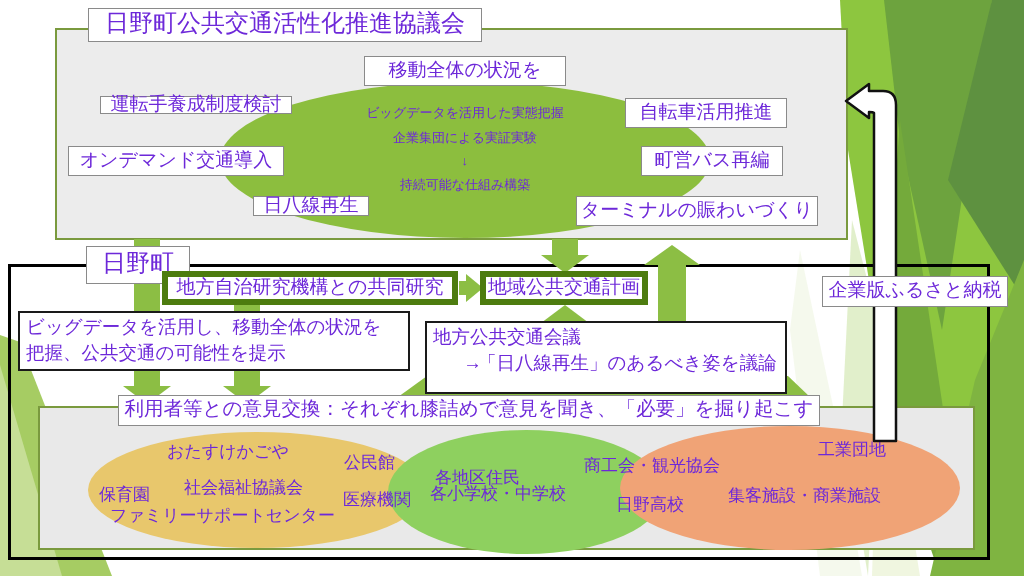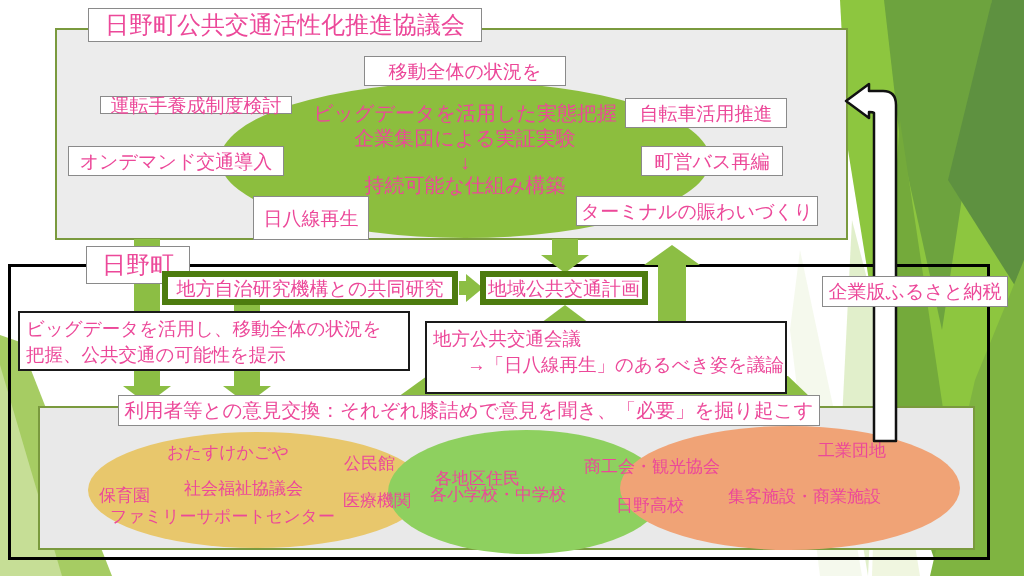--- a/index.html
+++ b/index.html
@@ -1,17 +1,17 @@
 <!DOCTYPE html>
 <html><head>
 <meta charset="utf-8">
 <style>
   html,body{margin:0;padding:0;background:#fff;}
   .stage{position:relative;width:1024px;height:576px;overflow:hidden;background:#fff;
-         font-family:Liberation Sans, sans-serif;color:#ec4899;}
+         font-family:Liberation Mono, monospace;color:#6d28d9;}
   .abs{position:absolute;}
   
   .graypanel{background:#ececec;border:2px solid #7a9a3e;box-sizing:border-box;}
   .hinobox{border:3px solid #000;box-sizing:border-box;background:transparent;}
   
   .lbl{background:#fff;border:1.5px solid #8a8a8a;box-sizing:border-box;
        display:flex;align-items:center;justify-content:center;
        font-size:19px;white-space:nowrap;line-height:1;}
   
   .wbox{background:#fff;border:6px solid #4d7c0f;box-sizing:border-box;
@@ -22,21 +22,21 @@
   
   .gbar{background:#8cbe44;}
   .ghead-down{width:0;height:0;border-left:24px solid transparent;
               border-right:24px solid transparent;border-top:18px solid #8cbe44;}
   .ghead-up{width:0;height:0;border-left:24px solid transparent;
             border-right:24px solid transparent;border-bottom:18px solid #8cbe44;}
   .ghead-right{width:0;height:0;border-top:14px solid transparent;
                border-bottom:14px solid transparent;border-left:17px solid #8cbe44;}
   
   .topellipse{background:#8cbe3e;border-radius:50%;}
-  .ellipse-text{text-align:center;font-size:20px;line-height:25px;}
+  .ellipse-text{text-align:center;font-size:13px;line-height:25px;}
   
   .ell{border-radius:50%;}
   .blabel{position:absolute;font-size:17px;white-space:nowrap;line-height:1;}
   .z0{z-index:0}.z1{z-index:1}.z2{z-index:2}.z3{z-index:3}.z4{z-index:4}.z5{z-index:5}
 </style>
 </head>
 <body>
 
 <div class="stage">
 
@@ -65,21 +65,21 @@
     <div>企業集団による実証実験</div>
     <div style="height:22px;line-height:22px;">↓</div>
     <div>持続可能な仕組み構築</div>
   </div>
 
   <div class="abs lbl z3" style="left:364px;top:56px;width:202px;height:30px;">移動全体の状況を</div>
   <div class="abs lbl z3" style="left:100px;top:96px;width:192px;height:18px;">運転手養成制度検討</div>
   <div class="abs lbl z3" style="left:625px;top:98px;width:162px;height:30px;">自転車活用推進</div>
   <div class="abs lbl z3" style="left:68px;top:146px;width:216px;height:30px;">オンデマンド交通導入</div>
   <div class="abs lbl z3" style="left:641px;top:146px;width:142px;height:30px;">町営バス再編</div>
-  <div class="abs lbl z3" style="left:253px;top:196px;width:116px;height:44px;">日八線再生</div>
+  <div class="abs lbl z3" style="left:253px;top:196px;width:116px;height:20px;">日八線再生</div>
   <div class="abs lbl z3" style="left:576px;top:196px;width:242px;height:30px;">ターミナルの賑わいづくり</div>
 
   <div class="abs gbar z2" style="left:134px;top:239px;width:26px;height:148px;"></div>
   <div class="abs ghead-down z2" style="left:123px;top:386px;"></div>
 
   <div class="abs gbar z2" style="left:234px;top:302px;width:26px;height:85px;"></div>
   <div class="abs ghead-down z2" style="left:223px;top:386px;"></div>
 
   <div class="abs gbar z2" style="left:552px;top:239px;width:26px;height:18px;"></div>
   <div class="abs ghead-down z2" style="left:541px;top:255px;"></div>

